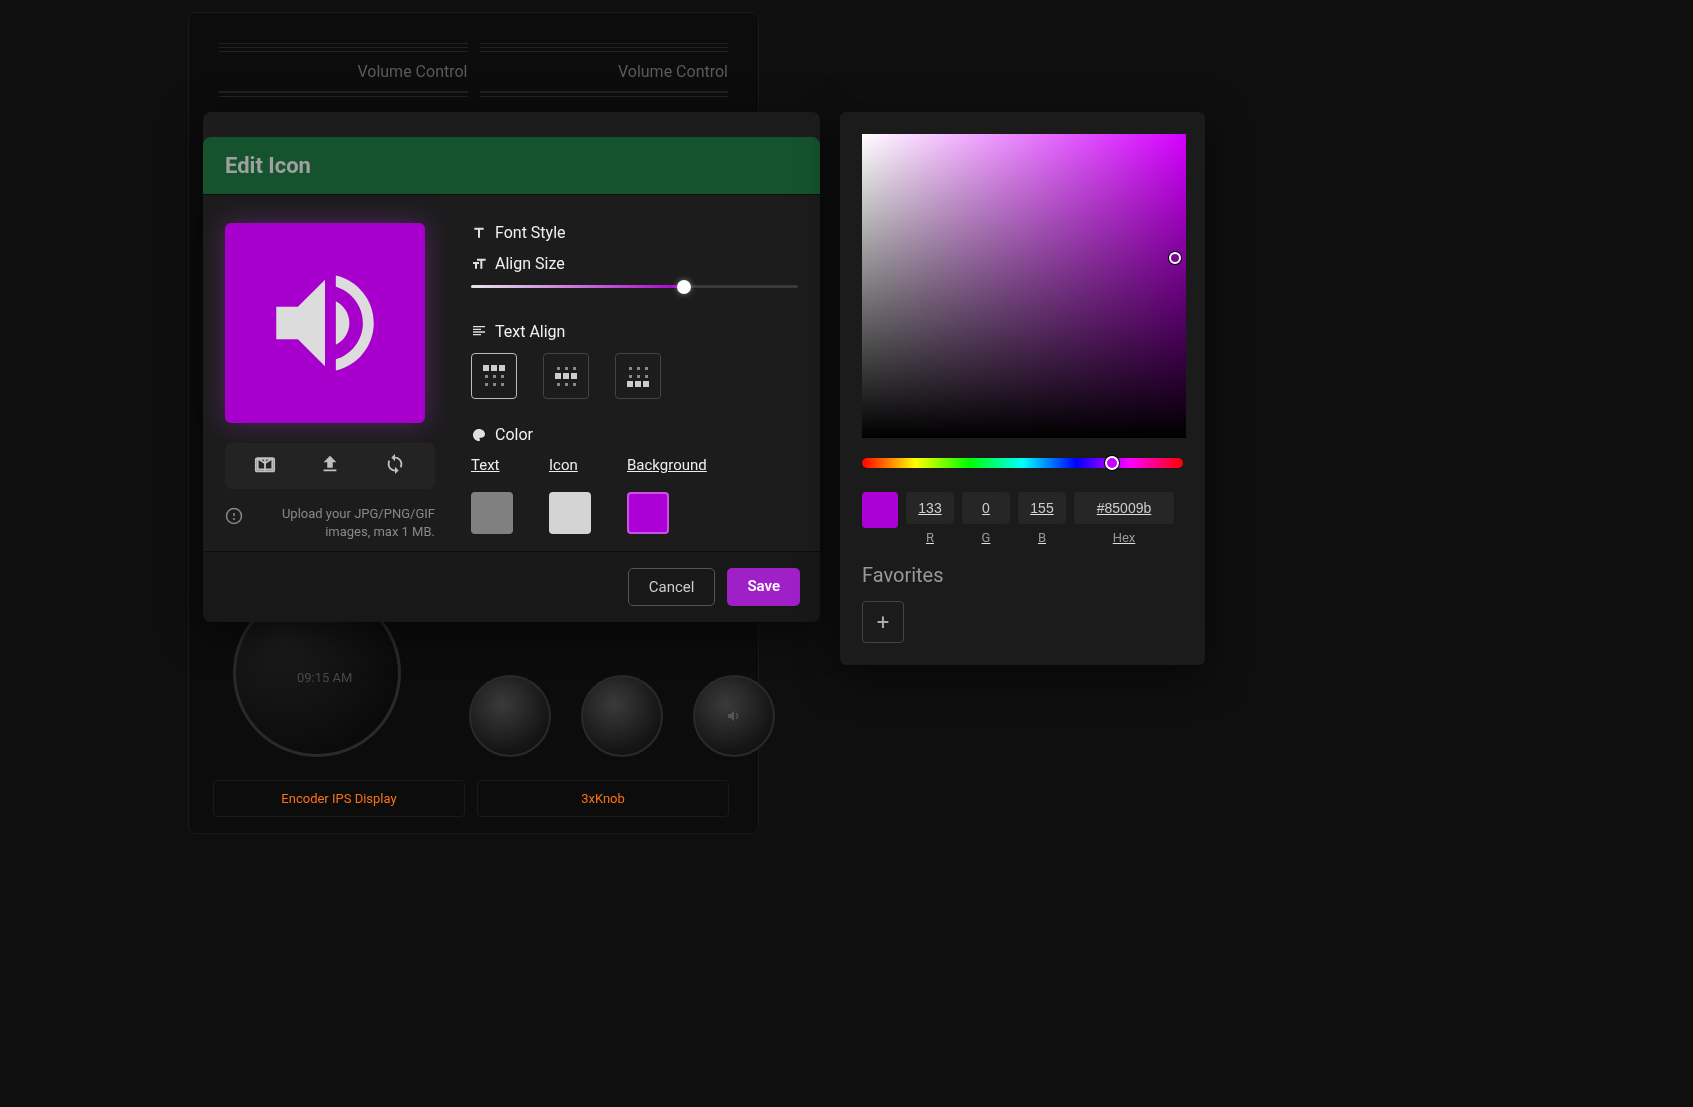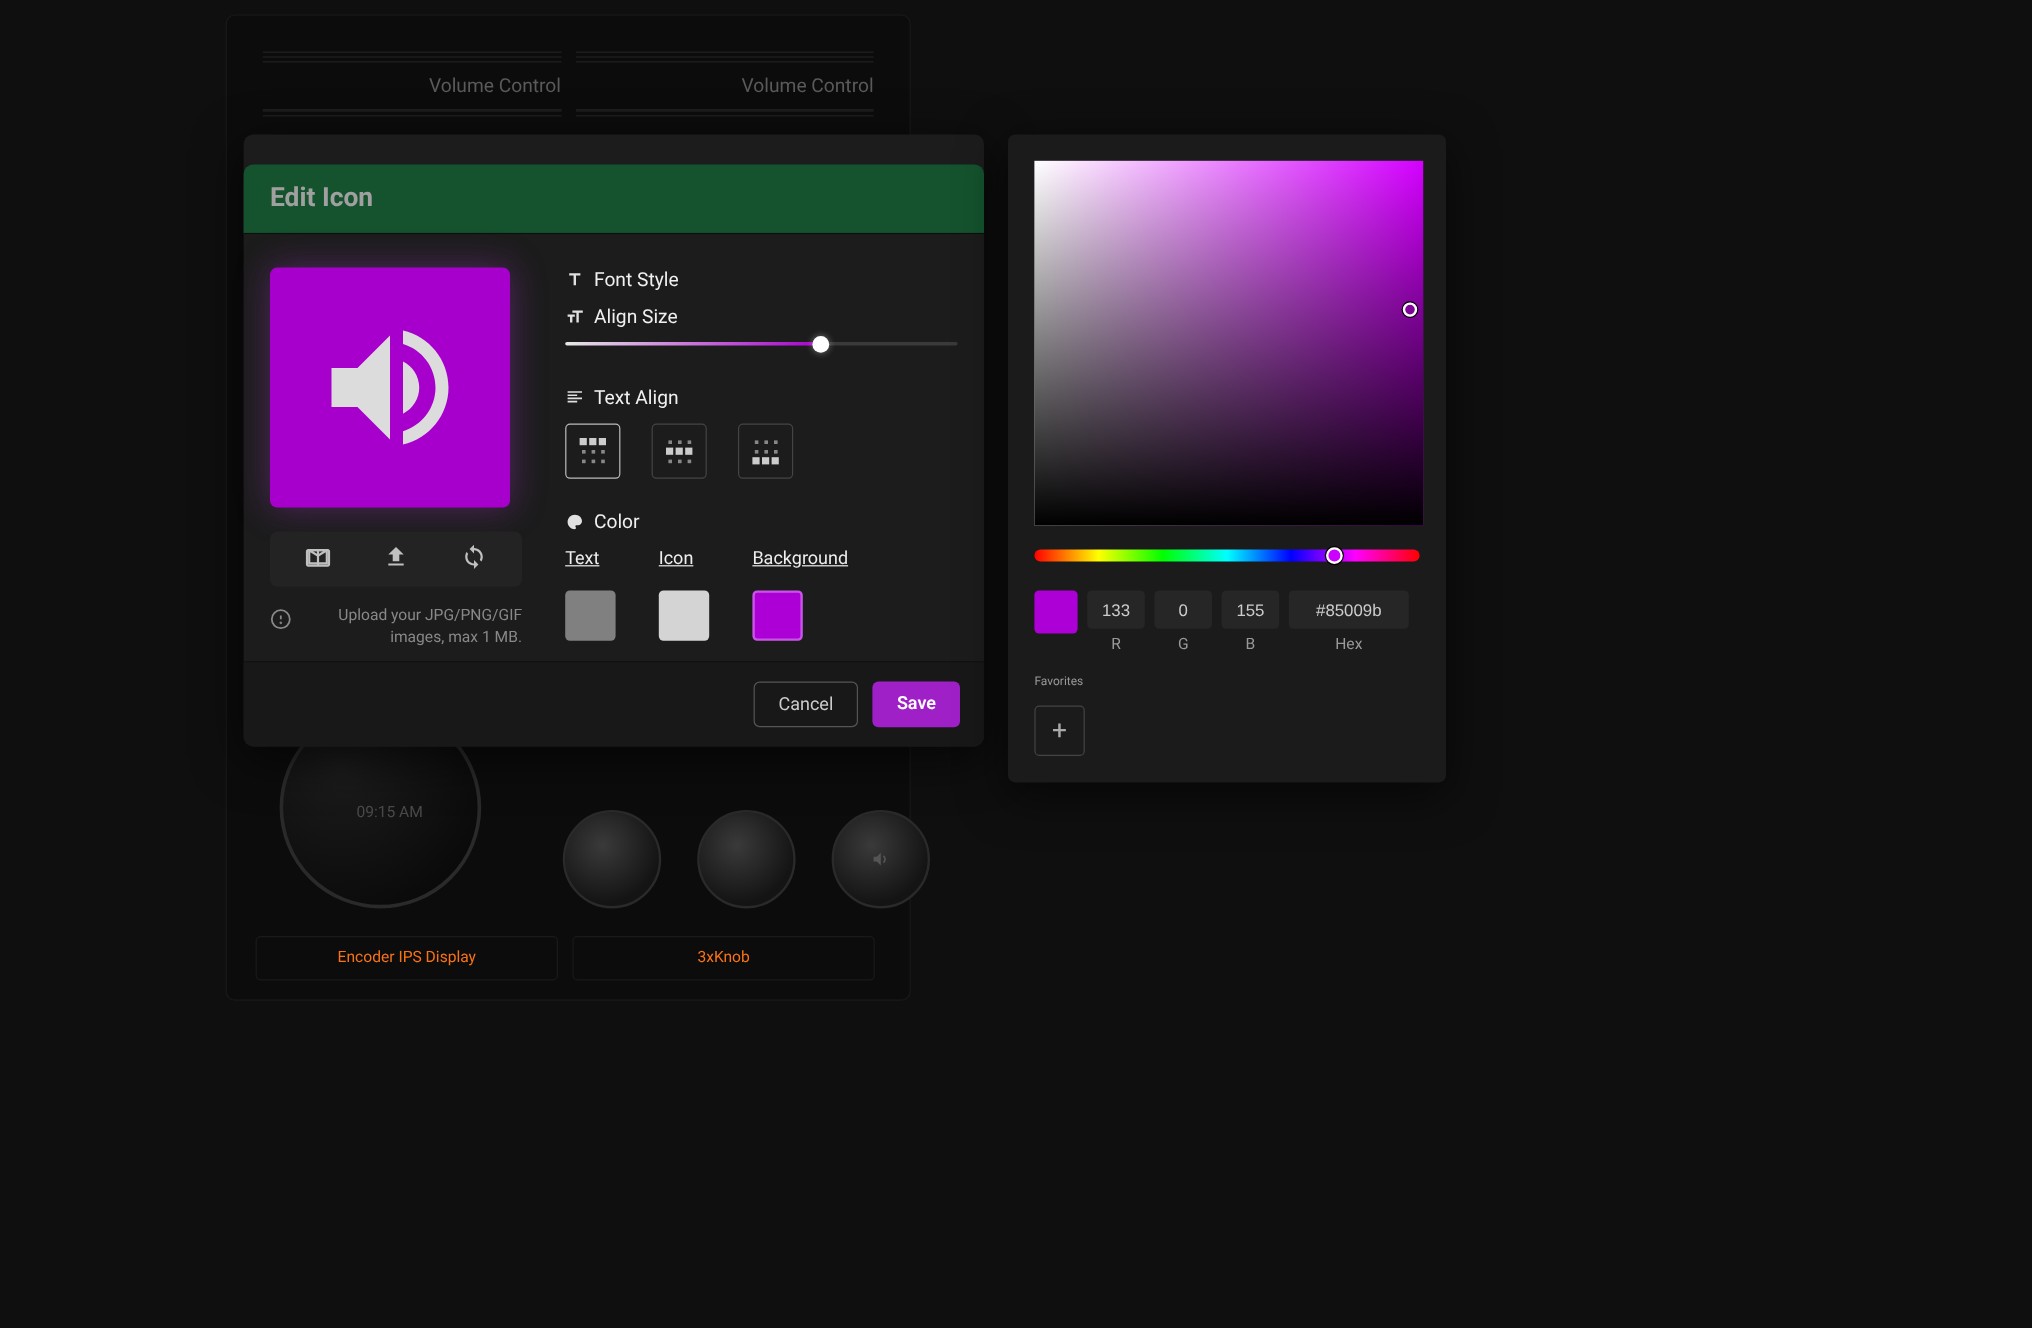--- a/index.html
+++ b/index.html
@@ -316,21 +316,21 @@
   margin-top: 24px;
   display: flex;
   gap: 8px;
   align-items: flex-start;
 }
 .picker-swatch {
   width: 36px; height: 36px;
   background: #ad00d6;
   border-radius: 4px;
 }
-.in-col { display: flex; flex-direction: column; align-items: center; gap: 6px; }
+.in-col { display: flex; flex-direction: column; align-items: center; gap: 6px; text-decoration: underline; }
 .num-in {
   background: #262626;
   border: none;
   border-radius: 4px;
   width: 48px; height: 32px;
   text-align: center;
   color: #ccc;
   font-size: 14px;
 }
 .hex-in {
@@ -338,21 +338,21 @@
   border: none;
   border-radius: 4px;
   width: 100px; height: 32px;
   text-align: center;
   color: #ccc;
   font-size: 14px;
 }
 .in-label { color: #999; font-size: 13px; }
 .favorites-label {
   color: #999;
-  font-size: 10px;
+  font-size: 20px;
   margin-top: 18px;
 }
 .fav-add {
   margin-top: 14px;
   width: 42px; height: 42px;
   border: 1px solid #444;
   border-radius: 4px;
   display: flex;
   align-items: center;
   justify-content: center;

